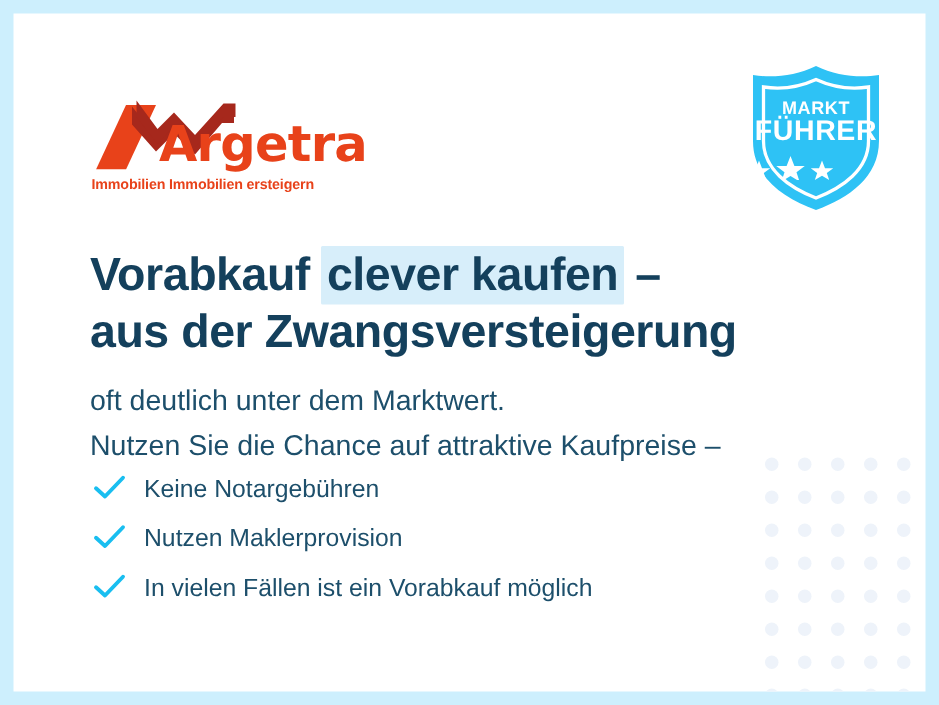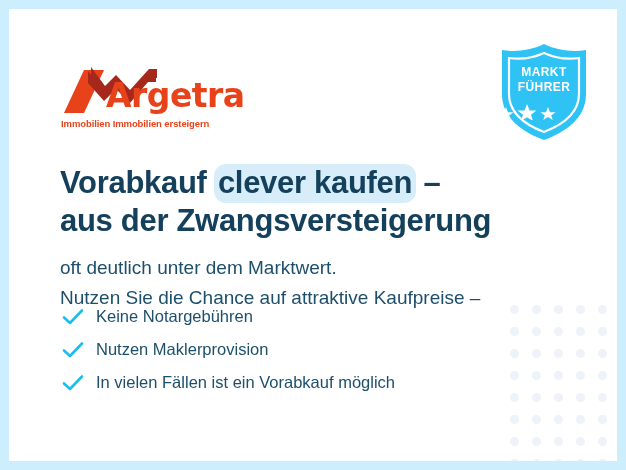--- a/index.html
+++ b/index.html
@@ -103,21 +103,21 @@
     top: 22px;
     width: 96px;
     text-align: center;
     color: #ffffff;
     font-family: "Liberation Sans", sans-serif;
     font-weight: bold;
     letter-spacing: 0.4px;
     pointer-events: none;
   }
   .badge-line1 { font-size: 12px; line-height: 16px; }
-  .badge-line2 { font-size: 12px; line-height: 15px; }
+  .badge-line2 { font-size: 19px; line-height: 15px; }
   .badge-stars {
     position: absolute;
     left: 0;
     top: 62px;
     width: 96px;
     text-align: center;
     pointer-events: none;
   }
 
   
@@ -131,21 +131,21 @@
     font-size: 31px;
     line-height: 38px;
     letter-spacing: -0.3px;
     color: #14405c;
   }
   .hl-line { display: block; white-space: nowrap; }
   .hl-highlight {
     background: #d7eefa;
     padding: 1px 4px 3px 4px;
     margin: 0 -1px;
-    border-radius: 12px;
+    border-radius: 1px;
   }
 
   
   .subhead {
     position: absolute;
     left: 51px;
     top: 225px;
     width: 500px;
     font-family: "Liberation Sans", sans-serif;
     font-weight: normal;
@@ -160,21 +160,21 @@
     position: absolute;
     left: 53px;
     top: 297px;
     width: 470px;
     list-style: none;
     margin: 0;
     padding: 0;
   }
   .check-item {
     display: flex;
-    align-items: flex-start;
+    align-items: flex-end;
     height: 30px;
     margin-bottom: 3px;
   }
   .check-icon {
     flex: 0 0 auto;
     width: 22px;
     height: 22px;
     margin-right: 12px;
     display: flex;
     align-items: center;

